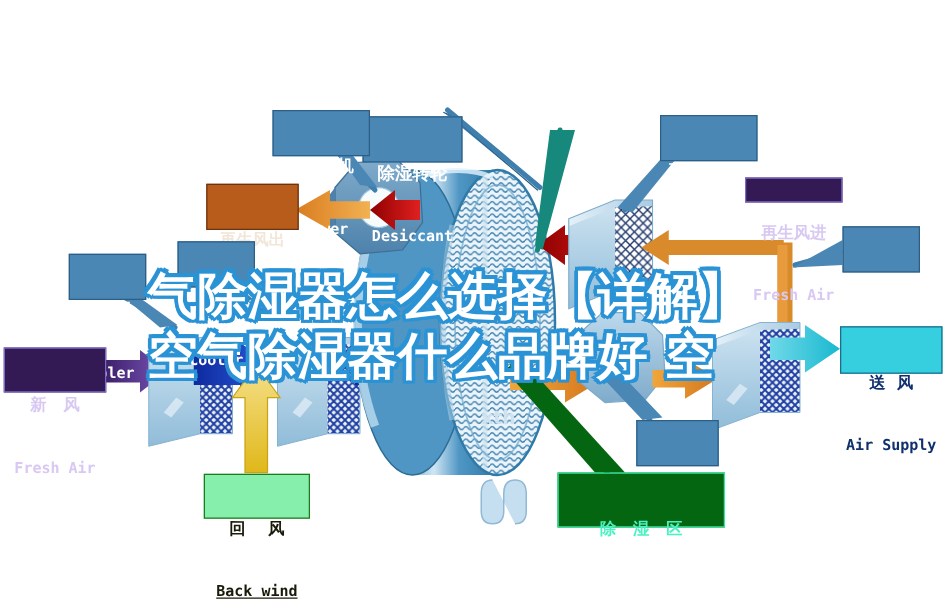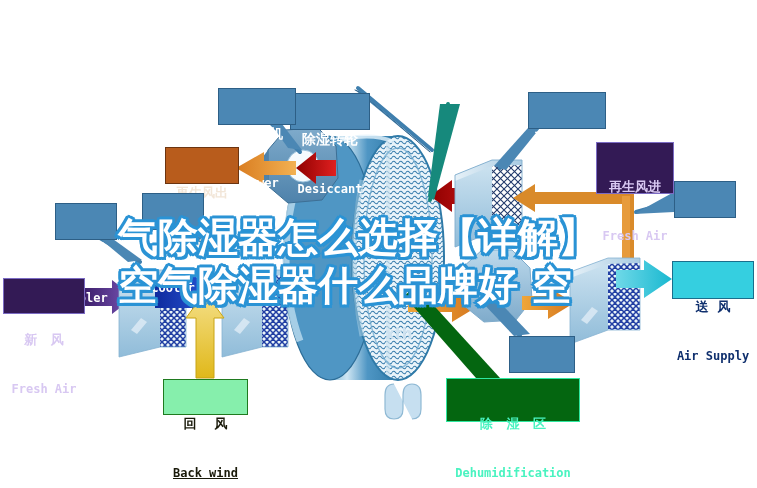--- a/index.html
+++ b/index.html
@@ -358,21 +358,21 @@
     <span class="cn" style="font-size:13px;">再生风机</span>
     <span class="en" style="font-size:12px;">Blower</span>
   </div>
 
 
   <div class="lbl lbl-blue" style="left:528px; top:92px; width:78px; height:37px; padding-top:2px;">
     <span class="cn" style="font-size:13px;">再生加热器</span>
     <span class="en" style="font-size:12px;">heater</span>
   </div>
 
-  <div class="lbl lbl-purple" style="left:596px; top:142px; width:78px; height:52px; padding-top:1px;">
+  <div class="lbl lbl-purple" style="left:596px; top:142px; width:78px; height:20px; padding-top:1px;">
     <span class="cn" style="font-size:13px;">再生风进</span>
     <span class="en" style="font-size:12px;">Fresh Air</span>
   </div>
 
   <div class="lbl lbl-blue" style="left:674px; top:181px; width:62px; height:37px; padding-top:2px;">
     <span class="cn" style="font-size:13px;">冷却器</span>
     <span class="en" style="font-size:12px;">Cooler</span>
   </div>
 
   <div class="lbl lbl-orange" style="left:165px; top:147px; width:74px; height:37px; padding-top:2px;">
@@ -383,38 +383,37 @@
   <div class="lbl lbl-blue" style="left:142px; top:193px; width:62px; height:37px; padding-top:2px;">
     <span class="cn" style="font-size:13px;">冷却器</span>
     <span class="en" style="font-size:12px;">Cooler</span>
   </div>
 
   <div class="lbl lbl-blue" style="left:55px; top:203px; width:62px; height:37px; padding-top:2px;">
     <span class="cn" style="font-size:13px;">冷却器</span>
     <span class="en" style="font-size:12px;">Cooler</span>
   </div>
 
-  <div class="lbl lbl-purple" style="left:3px; top:278px; width:82px; height:36px; padding-top:18px;">
+  <div class="lbl lbl-purple" style="left:3px; top:278px; width:82px; height:36px; padding-top:3px;">
     <span class="cn" style="font-size:13px;">新   风</span>
     <span class="en" style="font-size:12px;">Fresh Air</span>
   </div>
 
   <div class="lbl lbl-cyan" style="left:672px; top:261px; width:82px; height:38px; padding-top:2px;">
     <span class="cn" style="font-size:13px;">送  风</span>
     <span class="en" style="font-size:12px;">Air Supply</span>
   </div>
 
   <div class="lbl lbl-blue" style="left:509px; top:336px; width:66px; height:37px; padding-top:2px;">
     <span class="cn" style="font-size:13px;">除湿风机</span>
     <span class="en" style="font-size:12px;">Blower</span>
   </div>
 
   <div class="lbl lbl-green" style="left:446px; top:378px; width:134px; height:44px; padding-top:2px;">
     <span class="cn" style="font-size:13px;">除   湿   区</span>
-    <span class="en" style="font-size:12px;">Dehumidification</span>
     
   </div>
 
   <div class="lbl lbl-yellow" style="left:163px; top:379px; width:85px; height:36px; padding-top:1px;">
     <span class="cn" style="font-size:13px;">回    风</span>
     <span class="en" style="font-size:12px;text-decoration:underline;">Back wind</span>
   </div>
 
   <div id="headline">
     <span class="hl-line">气除湿器怎么选择【详解】</span>

